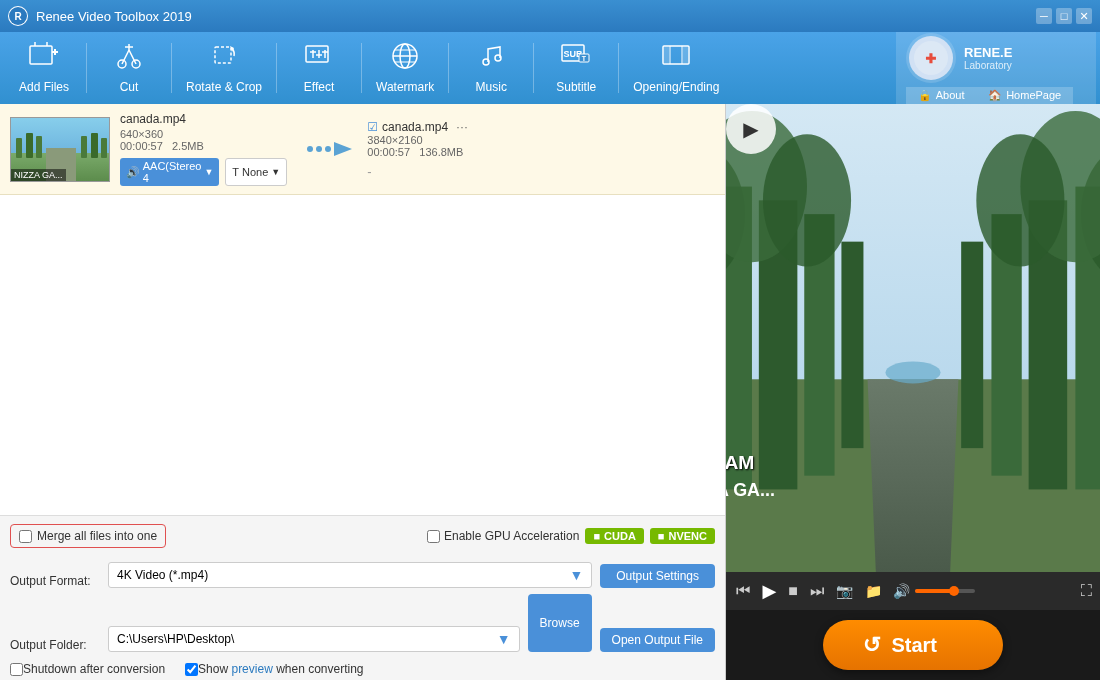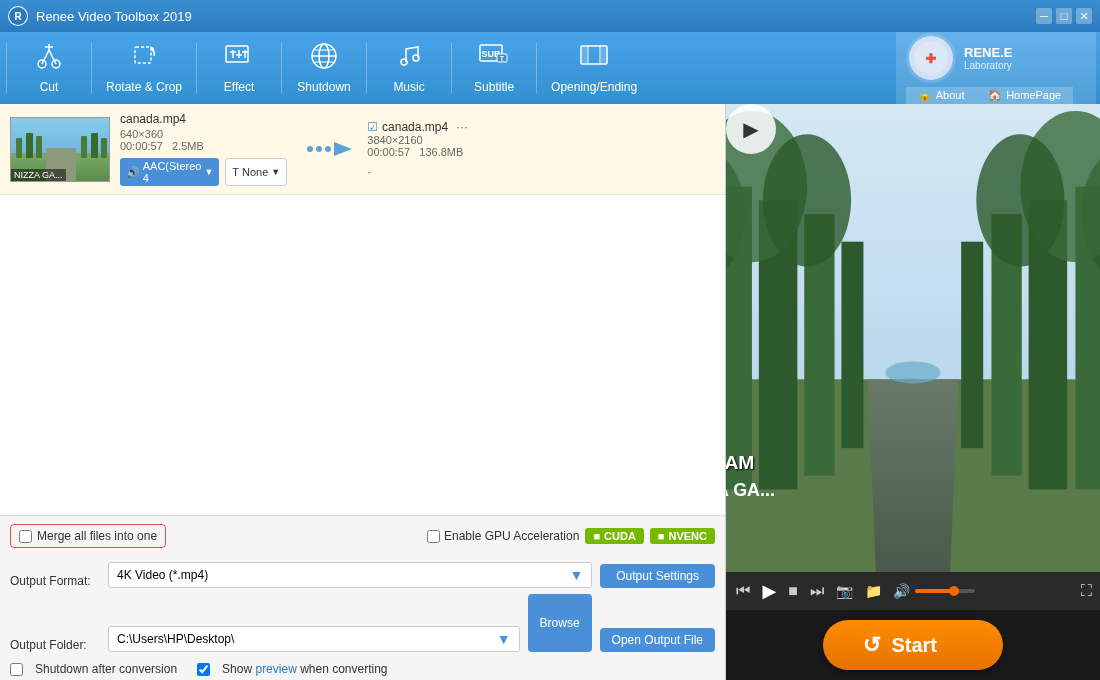--- a/index.html
+++ b/index.html
@@ -243,21 +243,21 @@
     }
     .btn-open-output {
       background: #4a90d9; color: white; border: none;
       padding: 5px 12px; border-radius: 4px; cursor: pointer; font-size: 12px;
     }
     .misc-row {
       display: flex; align-items: center; gap: 20px;
       padding: 4px 10px;
       background: #f5f5f5;
     }
-    .misc-check { display: flex; align-items: center; gap: 12px; font-size: 12px; color: #333; }
+    .misc-check { display: flex; align-items: center; gap: 0; font-size: 12px; color: #333; }
     .preview-text { color: #2b7abf; }
 
     
     .right-panel {
       flex: 1;
       background: #1a1a1a;
       display: flex;
       flex-direction: column;
     }
     .video-area {
@@ -343,20 +343,32 @@
   <span class="titlebar-title">Renee Video Toolbox 2019</span>
   <div class="titlebar-controls">
     <button class="titlebar-btn">─</button>
     <button class="titlebar-btn">□</button>
     <button class="titlebar-btn close">✕</button>
   </div>
 </div>
 
 <div class="toolbar">
 
+  <div class="toolbar-item">
+    <div class="icon">
+      <svg width="30" height="28" viewBox="0 0 30 28">
+        <rect x="1" y="4" width="22" height="18" rx="1" fill="none" stroke="white" stroke-width="1.5"></rect>
+        <line x1="6" y1="0" x2="6" y2="4" stroke="white" stroke-width="1.5"></line>
+        <line x1="18" y1="0" x2="18" y2="4" stroke="white" stroke-width="1.5"></line>
+        <line x1="23" y1="10" x2="29" y2="10" stroke="white" stroke-width="2"></line>
+        <line x1="26" y1="7" x2="26" y2="13" stroke="white" stroke-width="2"></line>
+      </svg>
+    </div>
+    <span class="label">Add Files</span>
+  </div>
   <div class="toolbar-divider"></div>
 
   <div class="toolbar-item">
     <div class="icon">
       <svg width="28" height="28" viewBox="0 0 28 28">
         <circle cx="7" cy="22" r="4" fill="none" stroke="white" stroke-width="1.5"></circle>
         <circle cx="21" cy="22" r="4" fill="none" stroke="white" stroke-width="1.5"></circle>
         <line x1="14" y1="8" x2="7" y2="22" stroke="white" stroke-width="1.5"></line>
         <line x1="14" y1="8" x2="21" y2="22" stroke="white" stroke-width="1.5"></line>
         <line x1="14" y1="8" x2="14" y2="2" stroke="white" stroke-width="1.5"></line>
@@ -398,21 +410,21 @@
   <div class="toolbar-item">
     <div class="icon">
       <svg width="28" height="28" viewBox="0 0 28 28">
         <circle cx="14" cy="14" r="12" fill="none" stroke="white" stroke-width="1.5"></circle>
         <ellipse cx="14" cy="14" rx="5" ry="12" fill="none" stroke="white" stroke-width="1.5"></ellipse>
         <line x1="2" y1="14" x2="26" y2="14" stroke="white" stroke-width="1.5"></line>
         <line x1="4" y1="8" x2="24" y2="8" stroke="white" stroke-width="1"></line>
         <line x1="4" y1="20" x2="24" y2="20" stroke="white" stroke-width="1"></line>
       </svg>
     </div>
-    <span class="label">Shutdown</span>
+    <span class="label">Watermark</span>
   </div>
   <div class="toolbar-divider"></div>
 
   <div class="toolbar-item">
     <div class="icon">
       <svg width="28" height="28" viewBox="0 0 28 28">
         <path d="M11 20 L11 7 L23 5 L23 16" fill="none" stroke="white" stroke-width="1.5"></path>
         <circle cx="9" cy="20" r="3" fill="none" stroke="white" stroke-width="1.5"></circle>
         <circle cx="21" cy="16" r="3" fill="none" stroke="white" stroke-width="1.5"></circle>
       </svg>

